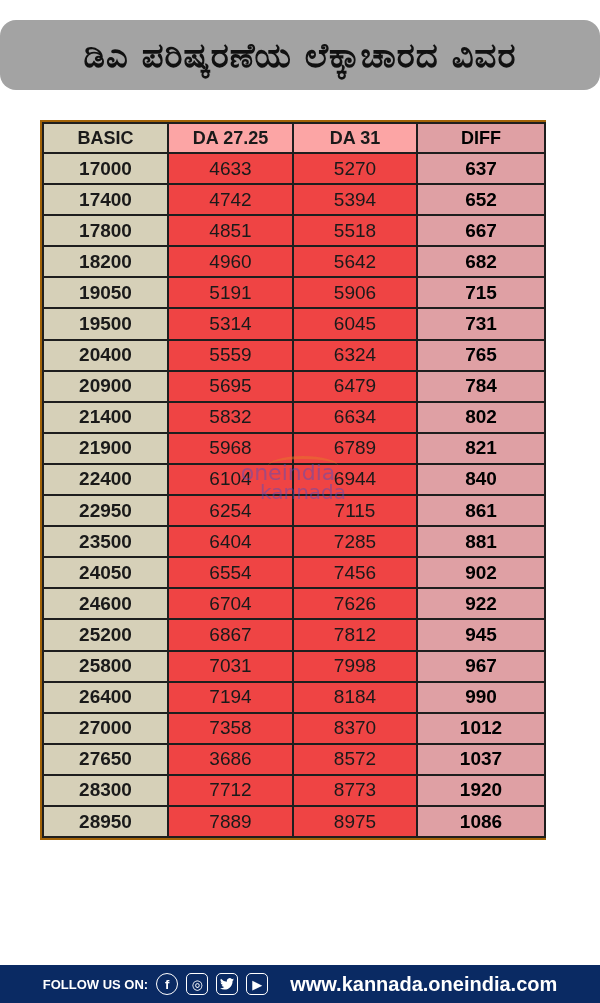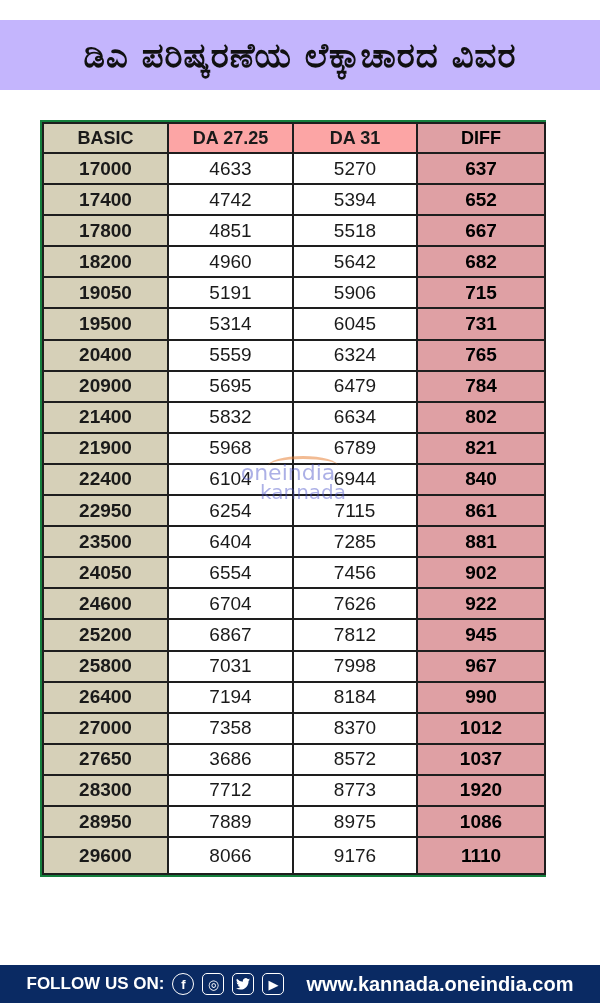--- a/index.html
+++ b/index.html
@@ -1,47 +1,47 @@
 <!DOCTYPE html>
 <html><head>
   <meta charset="utf-8">
   <style>
     * { box-sizing: border-box; margin: 0; padding: 0; }
     html, body { width: 600px; height: 1003px; background: #ffffff; overflow: hidden; }
     body { position: relative; font-family: "Liberation Sans", "DejaVu Sans", sans-serif; }
 
     .title-bar {
       position: absolute; left: 0; top: 20px; width: 600px; height: 70px;
-      background: #c4b5fd;
-      display: flex; align-items: center; justify-content: center;
+      background: #a3a3a3;
+      display: flex; align-items: center; justify-content: center; border-radius: 16px;
     }
     .title-text {
       font-family: "DejaVu Sans", sans-serif;
       font-weight: bold; font-size: 34px; color: #111; letter-spacing: 1px;
     }
 
     .table-wrap {
       position: absolute; left: 40px; top: 120px; width: 506px;
-      border: 2px solid #15803d; background: #222;
+      border: 2px solid #a16207; background: #222;
     }
     table { border-collapse: collapse; width: 100%; table-layout: fixed; }
     td, th {
       border: 2px solid #1e1e1e;
       text-align: center; vertical-align: middle;
       font-family: "Liberation Sans", sans-serif;
       font-size: 19px; font-weight: bold; color: #1a1a1a;
       height: 31.1px; padding: 0;
     }
     th { font-size: 18px; height: 30px; }
     col.c1 { width: 125px; }
     col.c2 { width: 125px; }
     col.c3 { width: 124px; }
     col.c4 { width: 128px; }
     .basic { background: #d6d0b8; }
-    .da { background: #ffffff; font-weight: normal; }
+    .da { background: #ef4444; font-weight: normal; }
     .da-h { background: #fca5a5; }
     .diff { background: #dfa0a4; color: #000000; }
     tr.last td { height: 37px; }
 
     .watermark {
       position: absolute; left: 218px; top: 462px; width: 140px; height: 50px;
       pointer-events: none; text-align: center;
     }
     .wm-main {
       font-family: "DejaVu Sans", sans-serif; font-size: 22px;
@@ -55,21 +55,21 @@
       position: absolute; left: 50px; top: -6px; width: 70px; height: 20px;
       border-top: 3px solid rgba(230, 120, 40, 0.5); border-radius: 50% 50% 0 0;
     }
 
     .footer {
       position: absolute; left: 0; top: 965px; width: 600px; height: 38px;
       background: #0a2a63;
       display: flex; align-items: center; justify-content: center; gap: 8px;
       color: #ffffff;
     }
-    .follow { font-weight: bold; font-size: 17px; }
+    .follow { font-weight: bold; font-size: 13px; }
     .social {
       width: 22px; height: 22px; border: 1.5px solid #fff; border-radius: 5px;
       display: inline-flex; align-items: center; justify-content: center;
       font-size: 13px; font-weight: bold; color: #fff;
     }
     .social.round { border-radius: 50%; }
     .site { font-weight: bold; font-size: 20px; margin-left: 14px; }
   </style>
 </head>
 <body>
@@ -220,26 +220,20 @@
           <td class="da">7712</td>
           <td class="da">8773</td>
           <td class="diff">1920</td>
         </tr>
         <tr>
           <td class="basic">28950</td>
           <td class="da">7889</td>
           <td class="da">8975</td>
           <td class="diff">1086</td>
         </tr>
-        <tr class="last">
-          <td class="basic">29600</td>
-          <td class="da">8066</td>
-          <td class="da">9176</td>
-          <td class="diff">1110</td>
-        </tr>
       </tbody>
   </table>
 </div>
 
 <div class="watermark">
   <div class="wm-arc"></div>
   <span class="wm-main">oneindia</span>
   <span class="wm-sub">kannada</span>
 </div>
 

